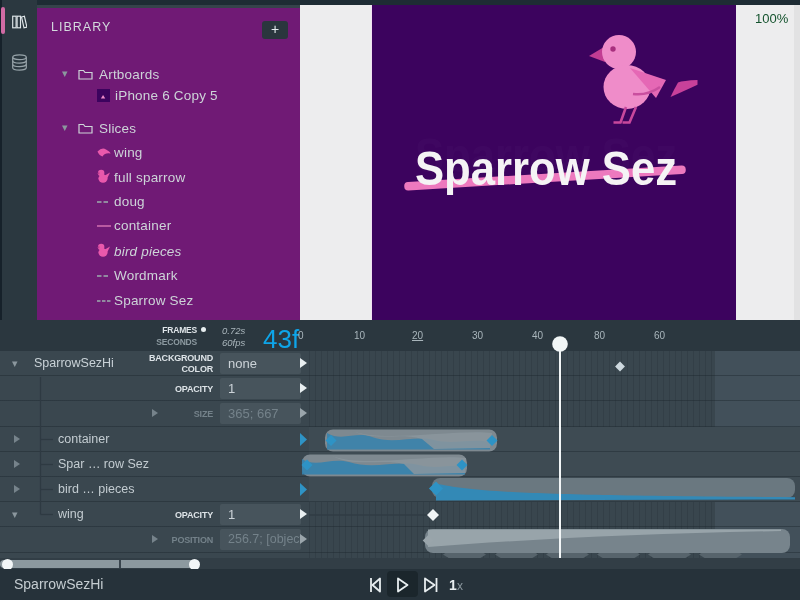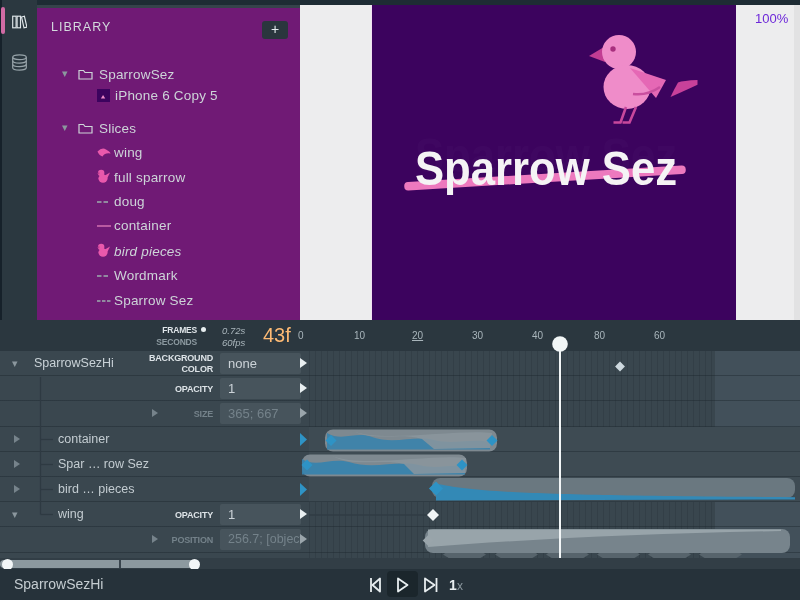--- a/index.html
+++ b/index.html
@@ -56,21 +56,21 @@
 
 <div class="abs" style="left:37px;top:8px;width:263px;height:320px;background:#701a75;overflow:hidden;">
   <div class="abs" style="left:14px;top:12px;font-size:12.5px;letter-spacing:1px;color:#d3dadd;">LIBRARY</div>
   <div class="abs" style="left:225px;top:13px;width:26px;height:18px;background:#2a363d;border-radius:3px;color:#e6ecef;text-align:center;font-size:14px;line-height:17px;">+</div>
 
   <div class="abs trow" style="left:25px;top:59px;">
     <span class="caret">▾</span>
     <svg width="15" height="12" viewBox="0 0 15 12" style="margin:0 6px -1px 0;">
         <path d="M1 2.5 h4.5 l1.5 2 h7 v6.5 h-13 z M1 2.5 v8.5" fill="none" stroke="#cdd4d8" stroke-width="1.2"></path>
       </svg>
-    <span class="tl">SparrowSez</span>
+    <span class="tl">Artboards</span>
   </div>
   <div class="abs trow" style="left:59px;top:80px;">
     <svg width="13" height="13" viewBox="0 0 15 15" style="margin:0 5px -2px 1px;">
         <rect width="15" height="15" fill="#3c035e"></rect>
         <polygon points="4.5,11 7,7 9.5,11" fill="#ef8cc9"></polygon>
       </svg>
     <span class="tl">iPhone 6 Copy 5</span>
   </div>
   <div class="abs trow" style="left:25px;top:113px;">
     <span class="caret">▾</span>
@@ -138,21 +138,21 @@
     <span class="tl">Sparrow Sez</span>
   </div>
   <div class="abs trow" style="left:59px;top:313px;">
     <span class="tl" style="margin-left:21px;">Rectangle</span>
   </div>
 </div>
 
 <div class="abs" style="left:300px;top:5px;width:500px;height:315px;background:#ededee;overflow:hidden;">
   <div class="abs" style="left:494px;top:0;width:6px;height:315px;background:#e2e2e3;"></div>
   <div class="abs" style="left:71px;top:0;width:364px;height:315px;background:#3c035e;border-left:1px solid #f2dff2;"></div>
-  <div class="abs" style="left:455px;top:6px;font-size:13px;color:#6d28d9;">100%</div>
+  <div class="abs" style="left:455px;top:6px;font-size:13px;color:#14532d;">100%</div>
 
   <svg class="abs" style="left:0;top:0;" width="500" height="315" viewBox="0 0 500 315">
 
     <g transform="rotate(-3.45 245 173)">
       <rect x="104" y="168.75" width="282" height="8.5" rx="4" fill="#ed79be"></rect>
     </g>
     <text x="246" y="167" text-anchor="middle" font-family="Liberation Sans" font-weight="bold" font-size="48.5" fill="#ffffff" opacity="0.015" textLength="262" lengthAdjust="spacingAndGlyphs">Sparrow Sez</text>
     <text x="246" y="180" text-anchor="middle" font-family="Liberation Sans" font-weight="bold" font-size="48.5" fill="#f5f3f5" textLength="262" lengthAdjust="spacingAndGlyphs">Sparrow Sez</text>
 
     <g>
@@ -172,21 +172,21 @@
 </div>
 
 <div class="abs" style="left:0;top:320px;width:800px;height:280px;background:#3a474f;overflow:hidden;">
 
   <div class="abs" style="left:0;top:0;width:800px;height:31px;background:#2b373f;text-align:right;">
     <div class="abs" style="right:603px;top:5px;font-size:8.5px;font-weight:bold;letter-spacing:-0.2px;color:#dfe5e9;">FRAMES</div>
     <div class="abs" style="left:201px;top:7px;width:5px;height:5px;border-radius:50%;background:#e8eef0;"></div>
     <div class="abs" style="right:603px;top:17px;font-size:8.5px;font-weight:bold;letter-spacing:-0.2px;color:#8d9aa1;">SECONDS</div>
     <div class="abs" style="left:222px;top:5px;font-size:9.5px;font-style:italic;color:#aab6bc;">0.72s</div>
     <div class="abs" style="left:222px;top:17px;font-size:9.5px;font-style:italic;color:#aab6bc;">60fps</div>
-    <div class="abs" style="left:263px;top:4px;font-size:20px;color:#fdba74;">43f</div>
+    <div class="abs" style="left:263px;top:4px;font-size:26px;color:#0ea5e9;">43f</div>
 
     <div class="abs rn" style="left:298px;">0</div>
     <div class="abs rn" style="left:354px;">10</div>
     <div class="abs rn" style="left:412px;text-decoration:underline;">20</div>
     <div class="abs rn" style="left:472px;">30</div>
     <div class="abs rn" style="left:532px;">40</div>
     <div class="abs rn" style="left:594px;">80</div>
     <div class="abs rn" style="left:654px;">60</div>
   </div>
 

